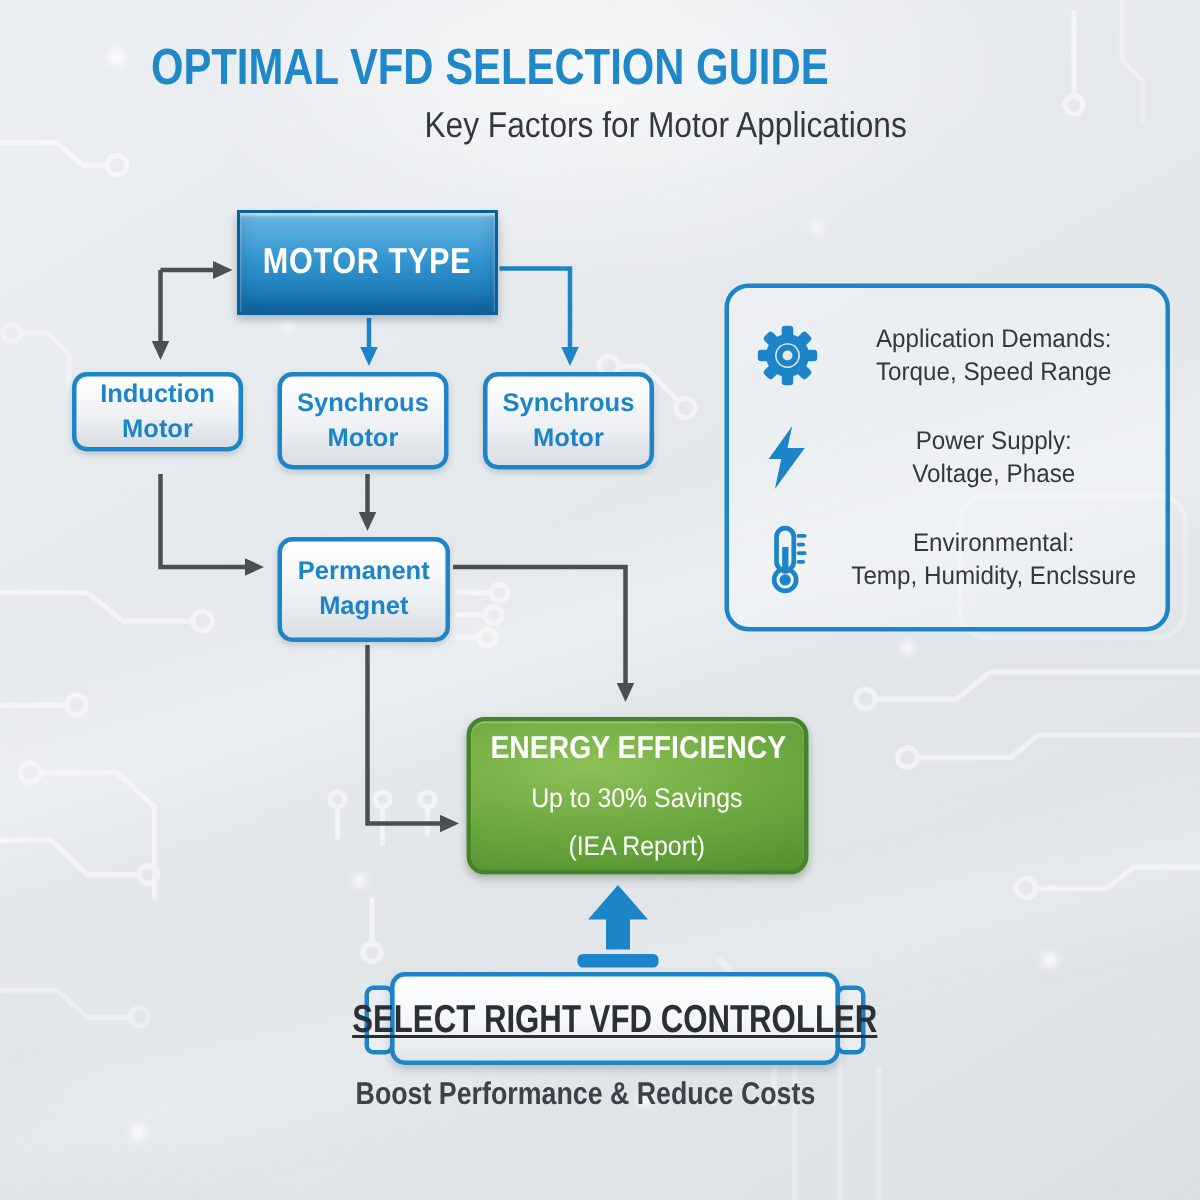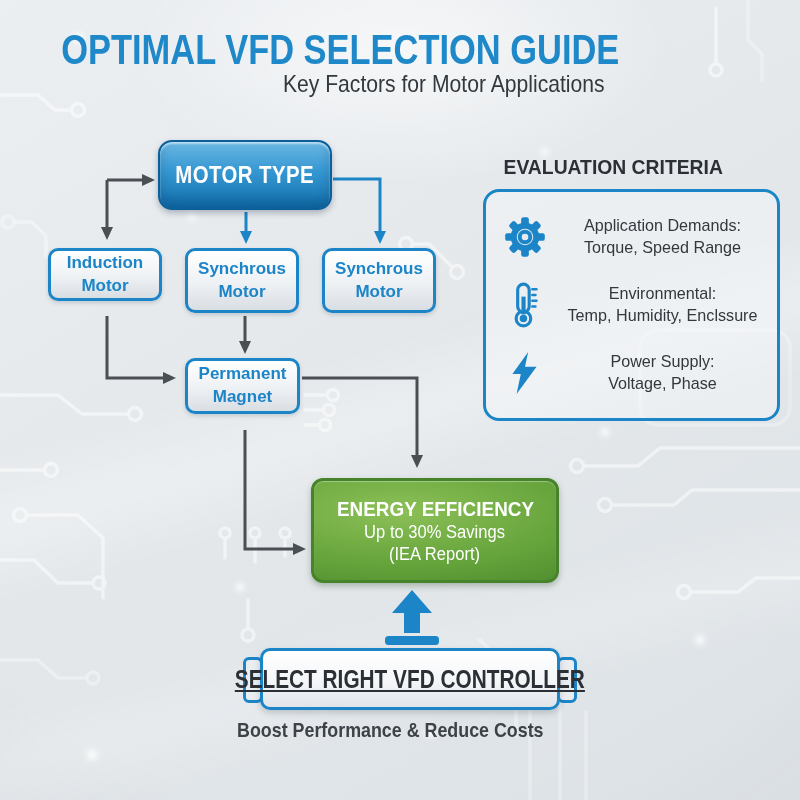--- a/index.html
+++ b/index.html
@@ -12,41 +12,41 @@
   .streak{position:absolute;left:-120px;top:330px;width:1100px;height:150px;
     background:linear-gradient(rgba(255,255,255,0),rgba(255,255,255,.30),rgba(255,255,255,0));
     transform:rotate(-16deg);filter:blur(12px);}
   .streak2{position:absolute;left:-120px;top:600px;width:1100px;height:120px;
     background:linear-gradient(rgba(255,255,255,0),rgba(255,255,255,.22),rgba(255,255,255,0));
     transform:rotate(-14deg);filter:blur(12px);}
   .vignette{position:absolute;inset:0;
     background:radial-gradient(125% 125% at 50% 35%,rgba(255,255,255,0) 55%,rgba(135,145,158,.20) 100%);}
 
   .title{position:absolute;top:26px;left:0;width:653px;text-align:center;margin:0;
-    color:#1e88c9;font-size:42px;font-weight:bold;letter-spacing:0;}
+    color:#1e88c9;font-size:34px;font-weight:bold;letter-spacing:0;}
   .title>span{display:inline-block;transform:scaleX(.82);transform-origin:center;white-space:nowrap;}
   .subtitle{position:absolute;top:70px;left:0;width:800px;text-align:center;
     color:#33383d;font-size:24px;font-weight:normal;margin-left:44px;}
   .subtitle>span{display:inline-block;transform:scaleX(.88);transform-origin:center;white-space:nowrap;}
 
   .box{position:absolute;box-sizing:border-box;display:flex;align-items:center;justify-content:center;
     text-align:center;border-radius:10px;}
   .outline-box{border:3px solid #1b85c8;color:#1b85c8;font-weight:bold;font-size:17px;line-height:1.35;
     background:linear-gradient(180deg,#ffffff 0%,#eef1f4 55%,#d9dee3 100%);
     box-shadow:0 2px 4px rgba(30,50,70,.18);white-space:pre-line;}
-  .motor-type{left:158px;top:140px;width:174px;height:70px;border-radius:14px;
+  .motor-type{left:158px;top:140px;width:174px;height:70px;border-radius:0;
     background:linear-gradient(180deg,#6ab7e3 0%,#3597d1 45%,#1170ad 100%);
     border:2px solid #0d5f9a;color:#fff;font-size:24px;font-weight:bold;letter-spacing:.5px;
     box-shadow:inset 0 2px 2px rgba(255,255,255,.55), inset 0 -8px 12px rgba(0,40,80,.22), 0 3px 6px rgba(0,30,60,.28);}
   .motor-type>span{display:inline-block;transform:scaleX(.85);white-space:nowrap;}
   .b-induction{left:48px;top:248px;width:114px;height:53px;}
   .b-sync1{left:185px;top:248px;width:114px;height:65px;}
   .b-sync2{left:322px;top:248px;width:114px;height:65px;}
-  .b-perm{left:185px;top:358px;width:115px;height:56px;}
-  .energy{left:311px;top:478px;width:248px;height:105px;flex-direction:column;gap:1px;
+  .b-perm{left:185px;top:358px;width:115px;height:70px;}
+  .energy{left:311px;top:478px;width:228px;height:105px;flex-direction:column;gap:11px;
     border:3px solid #47832a;border-radius:12px;color:#fff;
     background:radial-gradient(120% 90% at 35% 30%,#8cc057 0%,#68a63d 55%,#4f8d2f 100%);
     box-shadow:0 3px 6px rgba(20,50,10,.28), inset 0 1px 1px rgba(255,255,255,.35);}
   .energy-title{font-size:21px;font-weight:bold;transform:scaleX(.9);white-space:nowrap;}
   .energy-line{font-size:18px;transform:scaleX(.92);white-space:nowrap;}
   .up-arrow{position:absolute;left:383px;top:590px;}
   .tab{position:absolute;box-sizing:border-box;width:20px;height:46px;top:657px;
     border:3px solid #1b85c8;border-radius:6px;background:#eaeef1;}
   .tab-left{left:243px;}
   .tab-right{left:557px;}
@@ -206,23 +206,20 @@
 
   <div class="tab tab-left"></div>
   <div class="tab tab-right"></div>
   <div class="box controller">
     <span>SELECT RIGHT VFD CONTROLLER</span>
   </div>
   <div class="tagline">
     <span>Boost Performance &amp; Reduce Costs</span>
   </div>
 
-  <div class="eval-heading">
-    <span>EVALUATION CRITERIA</span>
-  </div>
   <div class="eval-panel">
 
     <div class="eval-row">
       <span class="eval-icon">
         <svg width="44" height="44" viewBox="0 0 40 40">
           <g fill="#1b85c8">
             <g transform="rotate(0 20 20)">
                 <rect x="16.5" y="2" width="7" height="9" rx="2"></rect>
               </g>
             <g transform="rotate(45 20 20)">
@@ -248,45 +245,45 @@
               </g>
             <circle cx="20" cy="20" r="13"></circle>
           </g>
           <circle cx="20" cy="20" r="7.5" fill="#e8ebee"></circle>
           <circle cx="20" cy="20" r="4.8" fill="none" stroke="#1b85c8" stroke-width="3.6"></circle>
         </svg>
       </span>
       <div class="eval-text">
         <span class="eval-line">Application Demands:</span>
         <span class="eval-line">Torque, Speed Range</span>
+      </div>
+    </div>
+
+    <div class="eval-row">
+      <span class="eval-icon">
+        <svg width="30" height="42" viewBox="0 0 28 40">
+          <polygon points="17,0 2,21 10,21 6,40 25,14 14,14" fill="#1b85c8"></polygon>
+        </svg>
+      </span>
+      <div class="eval-text">
+        <span class="eval-line">Power Supply:</span>
+        <span class="eval-line">Voltage, Phase</span>
       </div>
     </div>
 
     <div class="eval-row">
       <span class="eval-icon">
         <svg width="28" height="46" viewBox="0 0 26 44">
           <rect x="6" y="2" width="11" height="27" rx="5.5" fill="none" stroke="#1b85c8" stroke-width="3"></rect>
           <circle cx="11.5" cy="35" r="7" fill="none" stroke="#1b85c8" stroke-width="3"></circle>
           <rect x="9.6" y="14" width="4" height="17" fill="#1b85c8"></rect>
           <circle cx="11.5" cy="35" r="3.6" fill="#1b85c8"></circle>
           <path d="M20,7 h4 M20,12.5 h3 M20,18 h4 M20,23.5 h3" stroke="#1b85c8" stroke-width="2.4" stroke-linecap="round"></path>
         </svg>
       </span>
       <div class="eval-text">
         <span class="eval-line">Environmental:</span>
         <span class="eval-line">Temp, Humidity, Enclssure</span>
       </div>
     </div>
 
-    <div class="eval-row">
-      <span class="eval-icon">
-        <svg width="30" height="42" viewBox="0 0 28 40">
-          <polygon points="17,0 2,21 10,21 6,40 25,14 14,14" fill="#1b85c8"></polygon>
-        </svg>
-      </span>
-      <div class="eval-text">
-        <span class="eval-line">Power Supply:</span>
-        <span class="eval-line">Voltage, Phase</span>
-      </div>
-    </div>
-
   </div>
 </div>
 
 </body></html>

